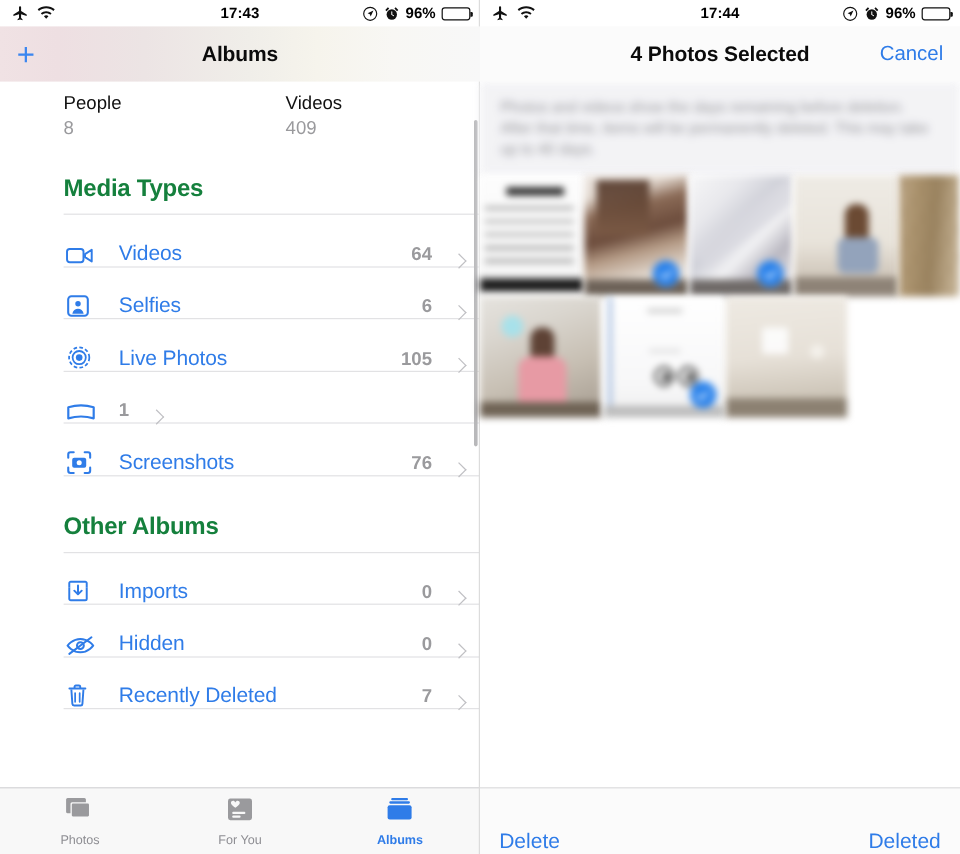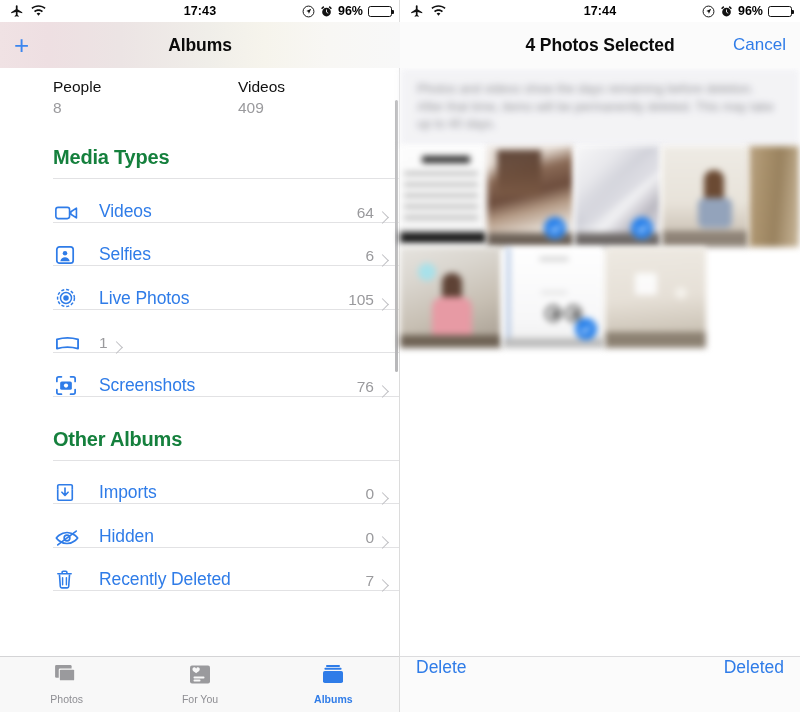--- a/index.html
+++ b/index.html
@@ -73,21 +73,21 @@
   .sec-other { margin-top: 31px; }
 
   .rows { border-top: 1px solid #e2e2e4; margin-left: 18px; }
   .row {
     height: 43.5px; display: flex; align-items: flex-end;
     border-bottom: 1px solid #e2e2e4; padding-right: 9px;
   }
   .row:last-child { border-bottom: 1px solid #e2e2e4; }
   .row-icon { width: 46px; display: flex; align-items: center; justify-content: flex-start; padding-left: 2px; }
   .row-label { font-size: 17.5px; color: #2f7ce8; flex: 1; letter-spacing: -.1px; }
-  .row-count { font-size: 15.5px; color: #9a9a9d; margin-right: 4px; }
+  .row-count { font-size: 15.5px; color: #9a9a9d; margin-right: 18px; font-weight: bold; }
   .chev { width: 9px; height: 9px; border-right: 1.9px solid #bfbfc3; border-bottom: 1.9px solid #bfbfc3; transform: rotate(-45deg); margin-right: 4px; }
 
   .scrollbar {
     position: absolute; right: 2px; top: 32px; width: 2.6px; height: 272px;
     background: #b8b8ba; border-radius: 2px;
   }
   .panel-divider { position: absolute; right: 0; top: 0; bottom: 0; width: 1px; background: #dcdcdc; }
 
   
   .tabbar {
@@ -115,21 +115,21 @@
     position: absolute; right: 7px; bottom: 8px; width: 22px; height: 22px;
     border-radius: 50%; background: #2680eb; z-index: 3;
     display: flex; align-items: center; justify-content: center;
     filter: blur(.7px); box-shadow: 0 0 2px rgba(255,255,255,.6);
   }
   .check svg { display: block; }
 
   .bottombar {
     position: absolute; left: 0; right: 0; bottom: 0; height: 56px;
     background: #fbfbfb; border-top: 1px solid #dcdcde;
-    display: flex; align-items: flex-start; padding: 0 16px; gap: 35px;
+    display: flex; align-items: flex-end; padding: 0 16px; gap: 35px;
   }
   .bottombar .ba { font-size: 17.5px; color: #2f7ce8; }
   .bottombar .ba.right { margin-left: auto; }
 </style>
 </head>
 <body>
 
 <div class="screens">
 
   <div class="screen screen-left">

